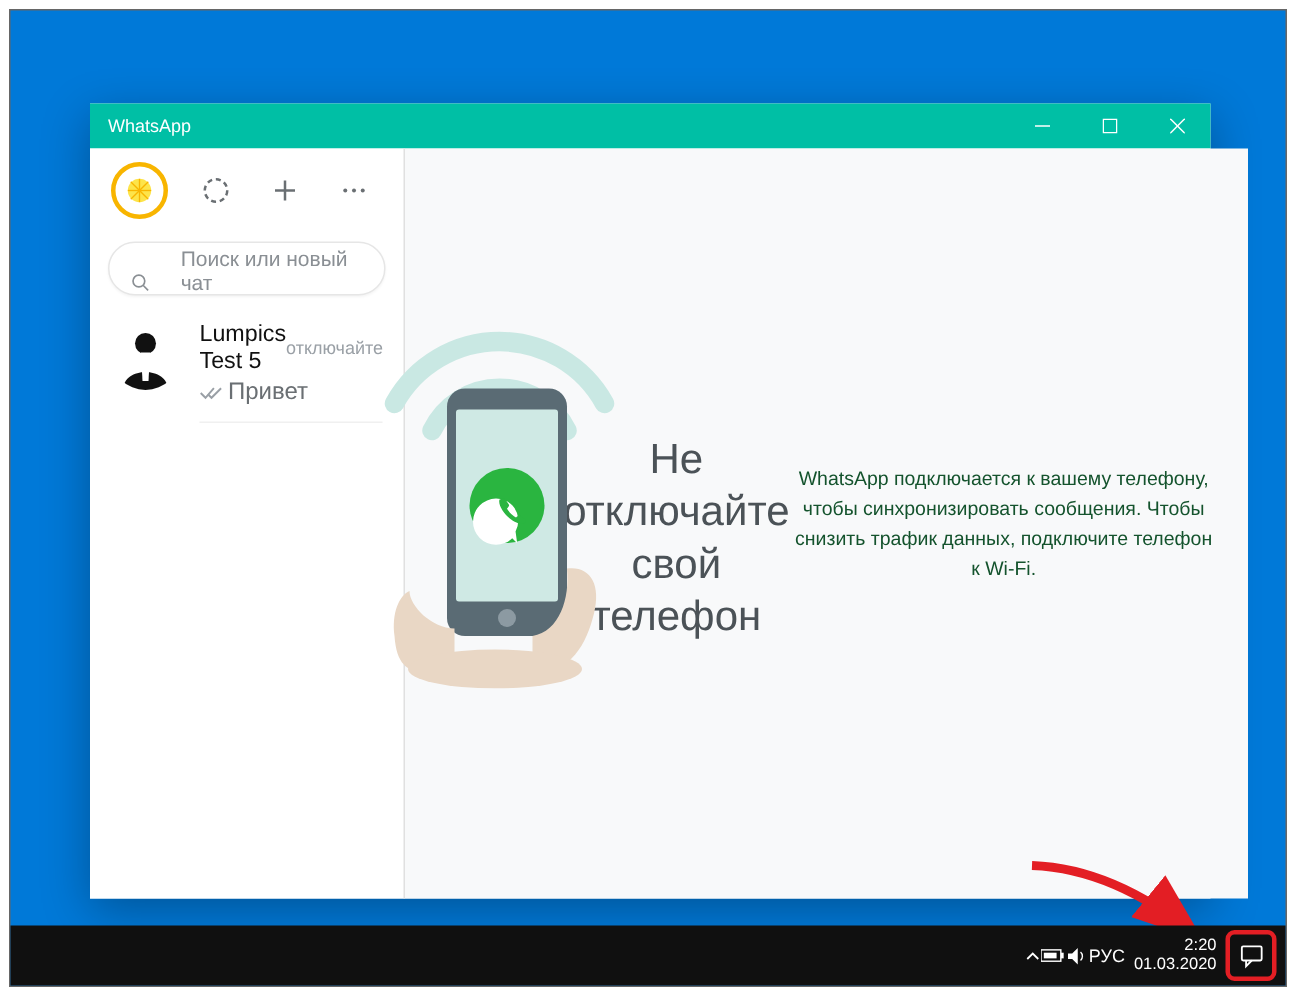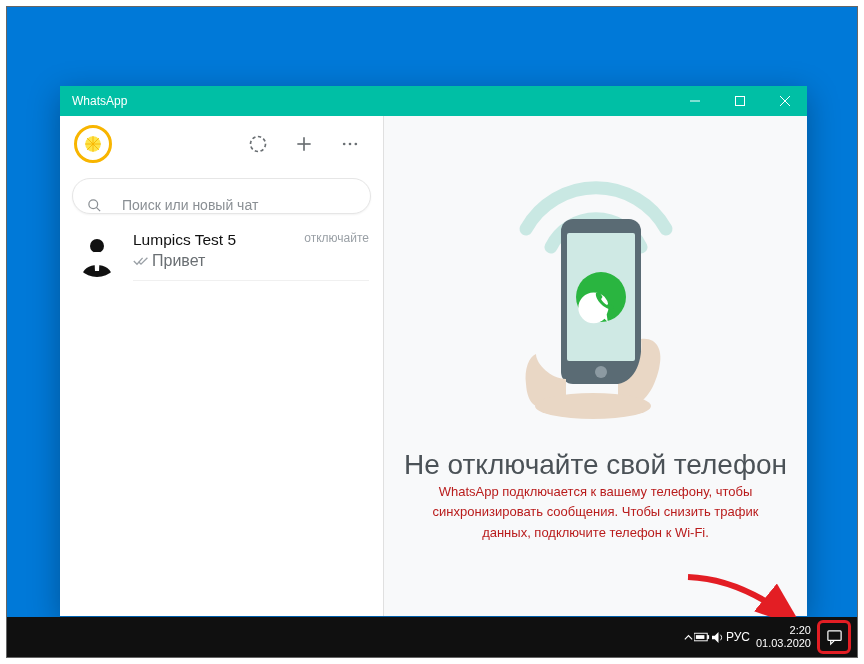--- a/index.html
+++ b/index.html
@@ -1,46 +1,46 @@
 <!DOCTYPE html>
 <html><head>
 <meta charset="utf-8">
 <style>
 *{box-sizing:border-box;margin:0;padding:0;font-family:'Segoe UI',Arial,sans-serif}
 body{width:864px;height:664px;background:#fff;position:relative;overflow:hidden}
 .desktop{position:absolute;left:6px;top:6px;right:6px;bottom:6px;background:#0079d8;border:1px solid #666}
-.window{position:absolute;left:53px;top:79px;width:747px;height:530px;background:#fff;box-shadow:0 8px 30px rgba(0,0,0,.3)}
+.window{position:absolute;left:53px;top:62px;width:747px;height:530px;background:#fff;box-shadow:0 8px 30px rgba(0,0,0,.3)}
 .titlebar{height:30px;background:#00bfa5;display:flex;align-items:center;color:#fff;font-size:12px;padding-left:12px}
 .titlebar-text{flex:1}
 .win-btn{width:45px;height:30px;display:flex;align-items:center;justify-content:center;cursor:pointer}
 .app-body{display:flex;height:calc(100% - 30px)}
 .sidebar{width:324px;border-right:1px solid #e0e0e0;display:flex;flex-direction:column;background:#fff}
 .header{height:56px;display:flex;align-items:center;padding:0 14px;gap:8px}
 .avatar{width:38px;height:38px;border-radius:50%;background:#fff;border:3px solid #f8b500;display:flex;align-items:center;justify-content:center;position:relative;margin-right:auto}
 .avatar svg{width:26px;height:26px}
 .hbtn{width:38px;height:38px;display:flex;align-items:center;justify-content:center;cursor:pointer;color:#6a6f73}
 .search-wrap{padding:6px 12px}
 .search{height:36px;background:#fff;border:1px solid #e6e6e6;border-radius:18px;display:flex;align-items:flex-end;padding:0 14px;color:#8a8f94;box-shadow:0 1px 2px rgba(0,0,0,.05)}
 .search-icon{margin-right:20px;color:#8a8f94}
 .search-text{font-size:14px;color:#8a8f94}
 .chat{display:flex;padding:11px 14px;cursor:pointer}
 .chat-av{width:46px;height:46px;border-radius:50%;background:#fff;margin-right:13px;display:flex;align-items:center;justify-content:center;overflow:hidden}
 .chat-body{flex:1;border-bottom:1px solid #f0f0f0;padding-bottom:10px}
-.chat-top{display:flex;justify-content:space-between;align-items:flex-start}
+.chat-top{display:flex;justify-content:space-between;align-items:center}
 .chat-name{font-size:15.5px;color:#111}
 .chat-day{font-size:12px;color:#9aa0a6}
 .chat-msg{display:flex;align-items:center;margin-top:3px;gap:3px}
 .ticks{color:#9aa0a6;display:inline-flex}
 .msg-text{font-size:16px;color:#6a6f73}
-.main{flex:1;background:#f8f9fa;display:flex;flex-direction:column;align-items:center;justify-content:center;padding:20px;text-align:center}
+.main{flex:1;background:#f8f9fa;display:flex;flex-direction:row;align-items:center;justify-content:center;padding:20px;text-align:center}
 .illust{width:260px;height:260px;position:relative;margin-top:-20px}
 .wifi{position:absolute;top:0;left:50%;transform:translateX(-50%)}
 .phone-wrap{position:absolute;bottom:10px;left:50%;transform:translateX(-50%)}
 .heading{font-size:28px;font-weight:300;color:#4b5257;margin-top:18px;line-height:1.25}
-.desc{font-size:13px;color:#b91c1c;margin-top:0;line-height:1.55;max-width:360px}
+.desc{font-size:13px;color:#14532d;margin-top:0;line-height:1.55;max-width:360px}
 .taskbar{position:absolute;left:0;right:0;bottom:0;height:40px;background:#101010;display:flex;align-items:center;justify-content:flex-end;color:#fff;font-size:11px;padding-right:8px}
 .tray{display:flex;align-items:center;gap:0}
 .tray-item{display:flex;align-items:center;justify-content:center;color:#fff}
 .time-block{text-align:right;line-height:1.2;margin:0 6px}
 .action-center{width:34px;height:34px;display:flex;align-items:center;justify-content:center;position:relative;border:3px solid #e31e24;border-radius:6px;margin-right:-2px}
 .arrow{position:absolute;right:44px;bottom:18px;pointer-events:none}
 </style>
 </head>
 <body>
 

